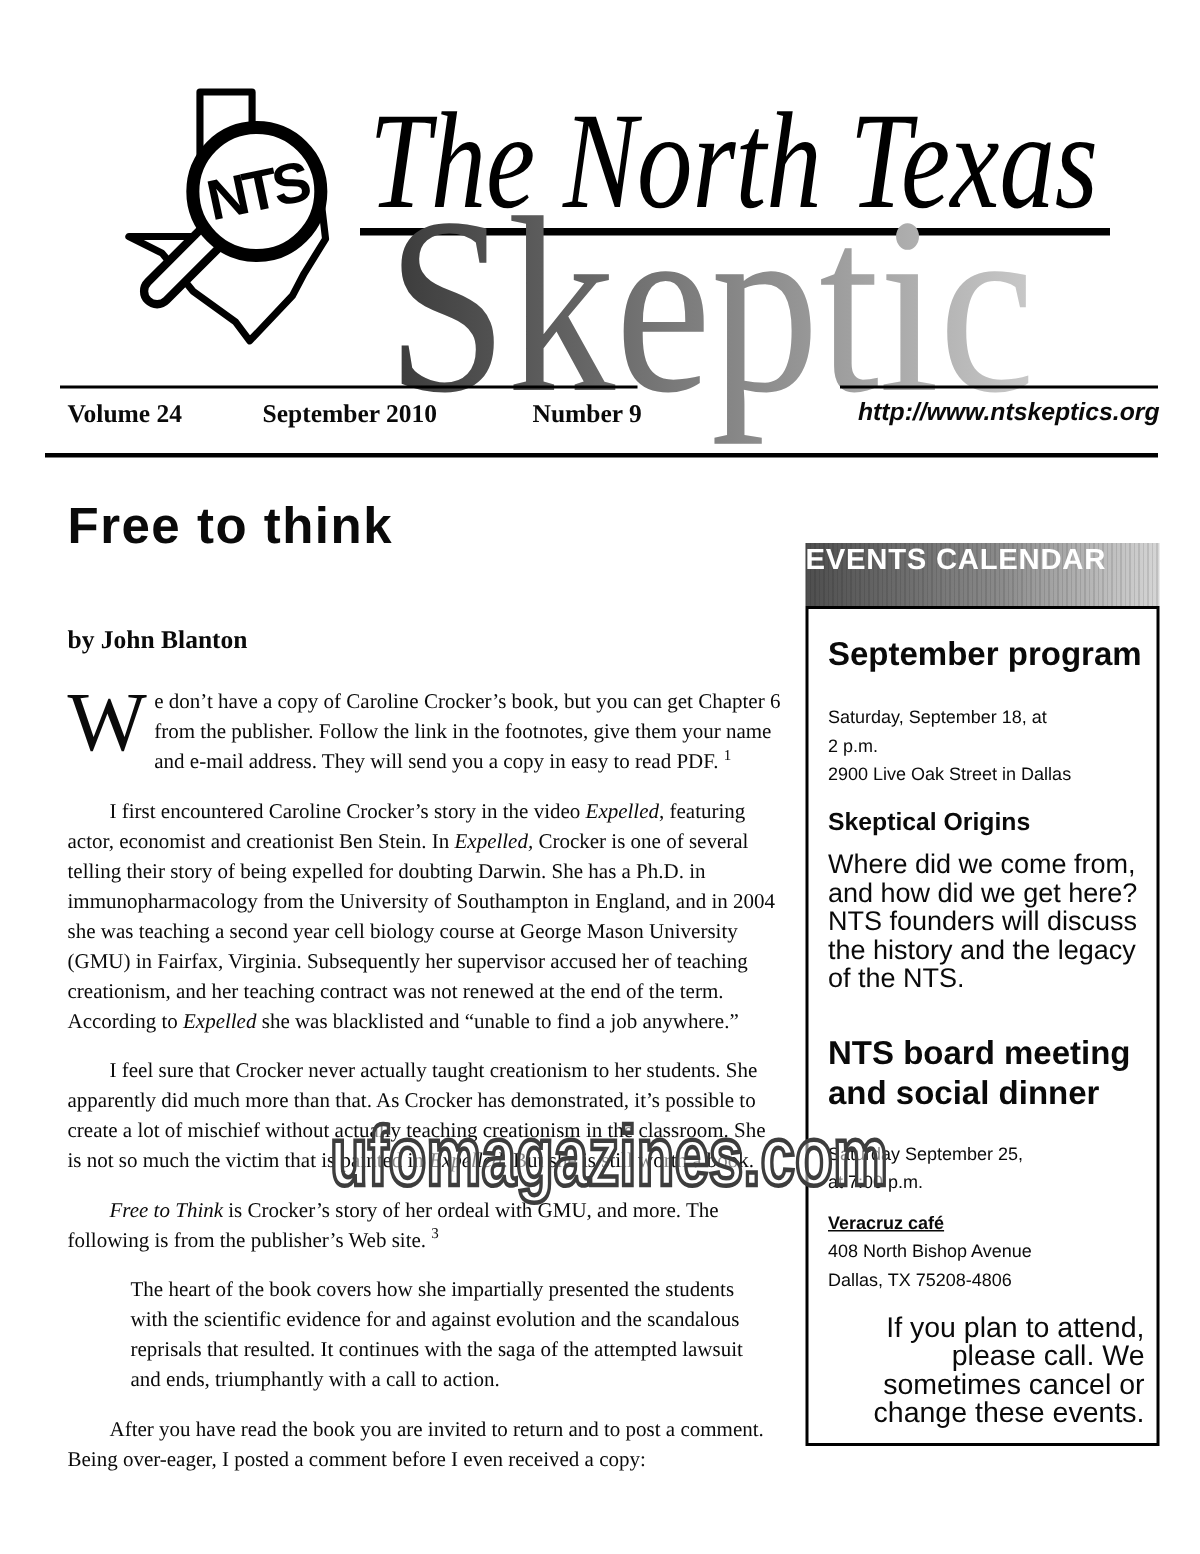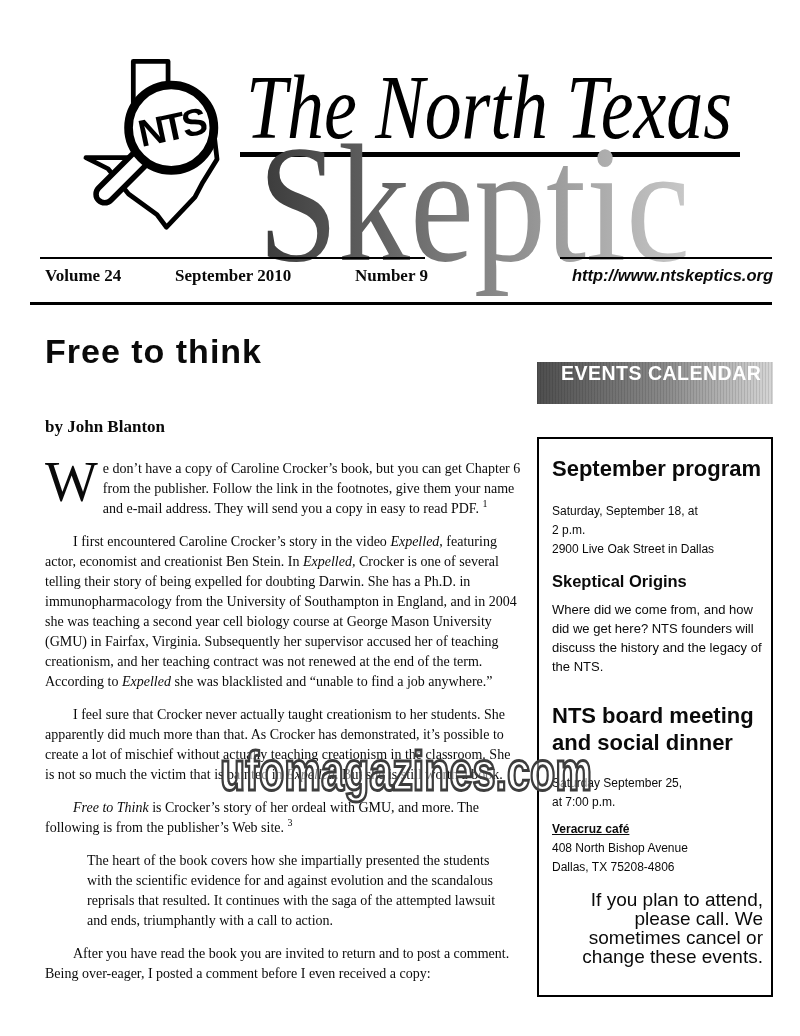--- a/index.html
+++ b/index.html
@@ -19,32 +19,32 @@
   #byline{font:bold 17px "Liberation Serif",serif;margin:0 0 22px 0;}
   #article p{margin:0 0 13px 0;font-size:14px;line-height:20px;text-indent:28px;}
   #article p.first{text-indent:0;}
   #article blockquote{margin:0 12px 13px 42px;font-size:14px;line-height:20px;}
   .dropcap{float:left;font-family:"Liberation Serif",serif;font-size:56px;line-height:40px;
            padding:3px 5px 0 0;}
   sup{vertical-align:super;font-size:10px;line-height:0;}
 
   
   #sidebar{position:absolute;left:537px;top:362px;width:236px;font-family:"Liberation Sans",sans-serif;}
-  #events-bar{height:42px;line-height:42px;padding-left:24px;box-sizing:border-box;
+  #events-bar{height:42px;line-height:42px;box-sizing:border-box;
       color:#fff;font:bold 19.5px "Liberation Sans",sans-serif;letter-spacing:.5px;
       background:
         repeating-linear-gradient(90deg, rgba(0,0,0,.10) 0 1px, rgba(255,255,255,0) 1px 3px),
         linear-gradient(90deg,#4e4e4e 0%,#8a8a8a 55%,#d6d6d6 100%);}
-  #events-box{margin-top:33px;height:560px;box-sizing:border-box;border:2px solid #000;
+  #events-box{margin-top:0;height:560px;box-sizing:border-box;border:2px solid #000;
       padding:16px 8px 16px 13px;}
   #events-box .h-big{font:bold 22px/27px "Liberation Sans",sans-serif;margin:0 0 20px 0;}
   #events-box .h-mid{font:bold 16.5px "Liberation Sans",sans-serif;margin:0 0 9px 0;}
   #events-box .line{display:block;font-size:12px;line-height:19px;white-space:nowrap;}
   #events-box .blk{margin:0 0 13px 0;}
-  #events-box .wrap{font-size:13px;line-height:19px;margin:0 0 26px 0;}
+  #events-box .wrap{font-size:18px;line-height:19px;margin:0 0 26px 0;}
   #events-box .note{font-size:19px;line-height:19px;margin:0 0 13px 0;text-align:right;}
   #events-box .bold{font-weight:bold;text-decoration:underline;}
 
   
   #watermark{position:absolute;left:208px;top:738px;z-index:10;pointer-events:none;}
 </style>
 </head>
 <body>
 
 <div id="page">

